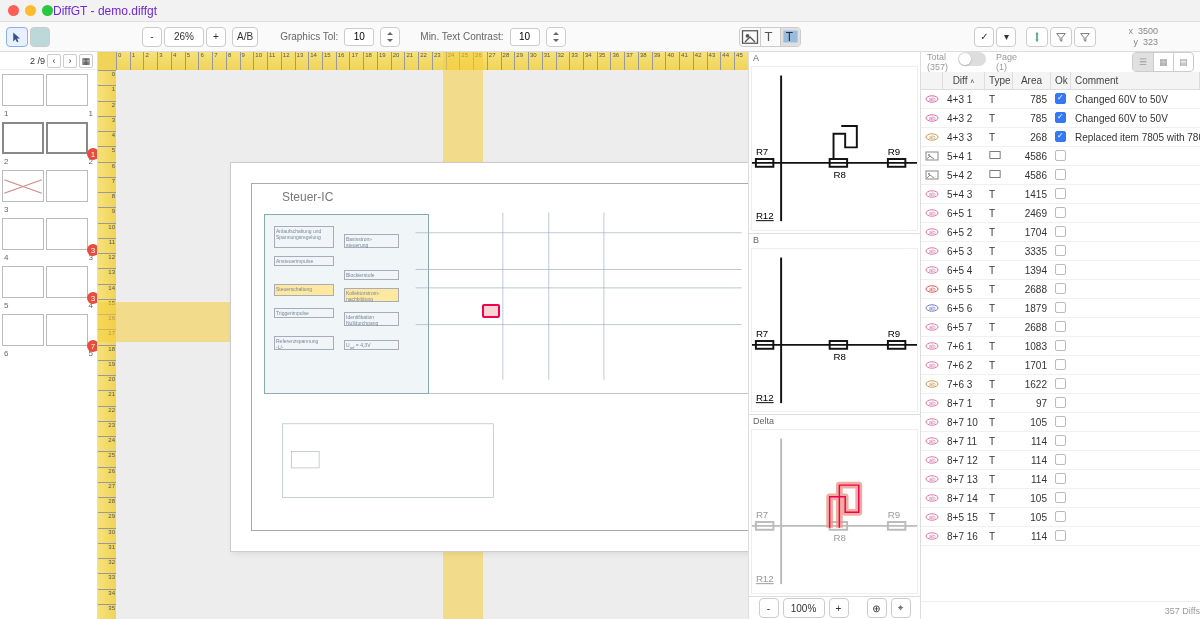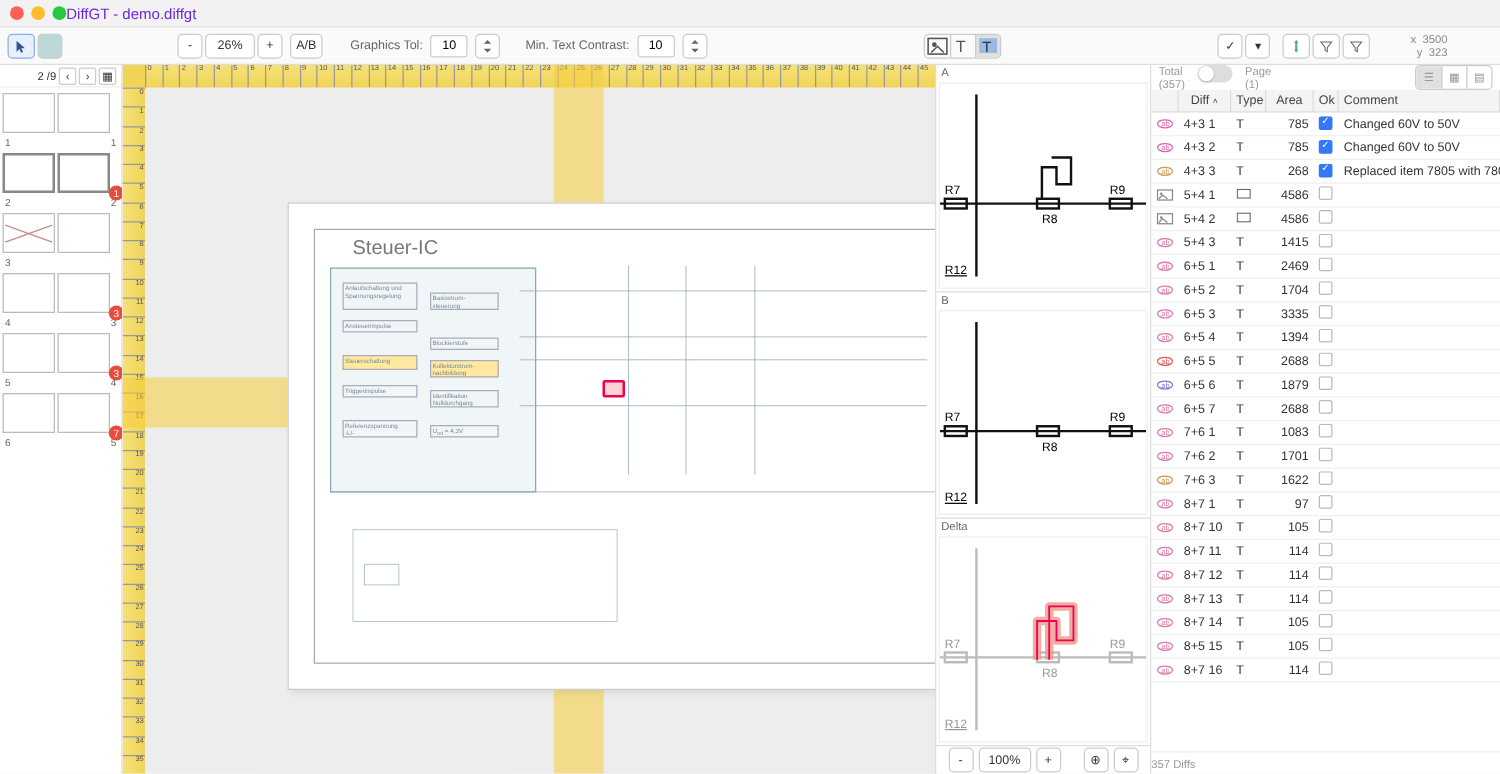--- a/index.html
+++ b/index.html
@@ -57,21 +57,21 @@
 .ruler-h .tick { flex: 1; border-left: 1px solid #999; padding-left: 1px; font-size: 6px; color: #555; }
 .ruler-v { position: absolute; top: 18px; left: 0; width: 18px; bottom: 0; background: linear-gradient(90deg,#f6e17a,#f0d458); }
 .ruler-v .ticks { position: absolute; inset: 0; display: flex; flex-direction: column; }
 .ruler-v .tick { flex: 1; border-top: 1px solid #999; font-size: 6px; color: #555; text-align: right; padding-right: 1px; }
 .ruler-corner { position: absolute; top: 0; left: 0; width: 18px; height: 18px; background: #f0d458; }
 .guide-h { position: absolute; left: 0; right: 0; height: 40px; background: rgba(246,205,60,0.55); pointer-events: none; }
 .guide-v { position: absolute; top: 0; bottom: 0; width: 40px; background: rgba(246,205,60,0.55); pointer-events: none; }
 .page { position: absolute; background: #fff; border: 1px solid #ccc; box-shadow: 2px 2px 6px rgba(0,0,0,0.08); }
 .schematic { position: absolute; inset: 20px; border: 1px solid #aaa; }
 .schem-inner { position: absolute; inset: 12px; }
-.schem-title { position: absolute; top: 6px; left: 30px; font-size: 16px; color: #777; }
+.schem-title { position: absolute; top: 6px; left: 30px; font-size: 12px; color: #777; }
 .block { position: absolute; border: 1px solid #8aa; background: rgba(180,210,220,0.2); }
 .hotspot { position: absolute; width: 18px; height: 14px; border: 2px solid #e05; background: rgba(255,80,80,0.25); border-radius: 2px; }
 .smallblock { position: absolute; border: 1px solid #aab; font-size: 5px; color: #789; padding: 1px; }
 
 
 .compare-col { width: 172px; background: #fff; border-left: 1px solid #ddd; display: flex; flex-direction: column; }
 .cmp-pane { flex: 1; border-bottom: 1px solid #ddd; display: flex; flex-direction: column; }
 .cmp-label { font-size: 9px; color: #666; padding: 1px 4px; }
 .cmp-canvas { flex: 1; background: #fff; margin: 2px; border: 1px solid #eee; position: relative; overflow: hidden; }
 .cmp-canvas svg { width: 100%; height: 100%; }
@@ -91,21 +91,21 @@
 .dc-comment { flex: 1; text-align: left !important; }
 .diff-row { display: flex; align-items: center; border-bottom: 1px solid #f0f0f0; height: 19px; cursor: pointer; }
 .diff-row.sel { background: #1a6ef0; color: #fff; }
 .diff-row > div { padding: 0 4px; overflow: hidden; white-space: nowrap; }
 .drow-icon { width: 22px; display: flex; align-items: center; justify-content: center; }
 .drow-icon svg { width: 14px; height: 10px; }
 .diff-row .dc-area { text-align: right; }
 .chk { width: 11px; height: 11px; border: 1px solid #bbb; border-radius: 2px; display: inline-block; background: #fff; }
 .chk.on { background: #3478f6; border-color: #3478f6; }
 .chk.on::after { content: '✓'; color: #fff; font-size: 8px; position: relative; top: -3px; left: 1px; }
-.diff-footer { height: 18px; text-align: left; font-size: 9px; color: #999; line-height: 18px; border-top: 1px solid #eee; }
+.diff-footer { height: 18px; text-align: right; font-size: 9px; color: #999; line-height: 18px; border-top: 1px solid #eee; }
 </style>
 </head>
 <body>
 
 <div class="titlebar">
   <div class="traffic">
     <span class="tr-red"></span>
     <span class="tr-yellow"></span>
     <span class="tr-green"></span>
   </div>

